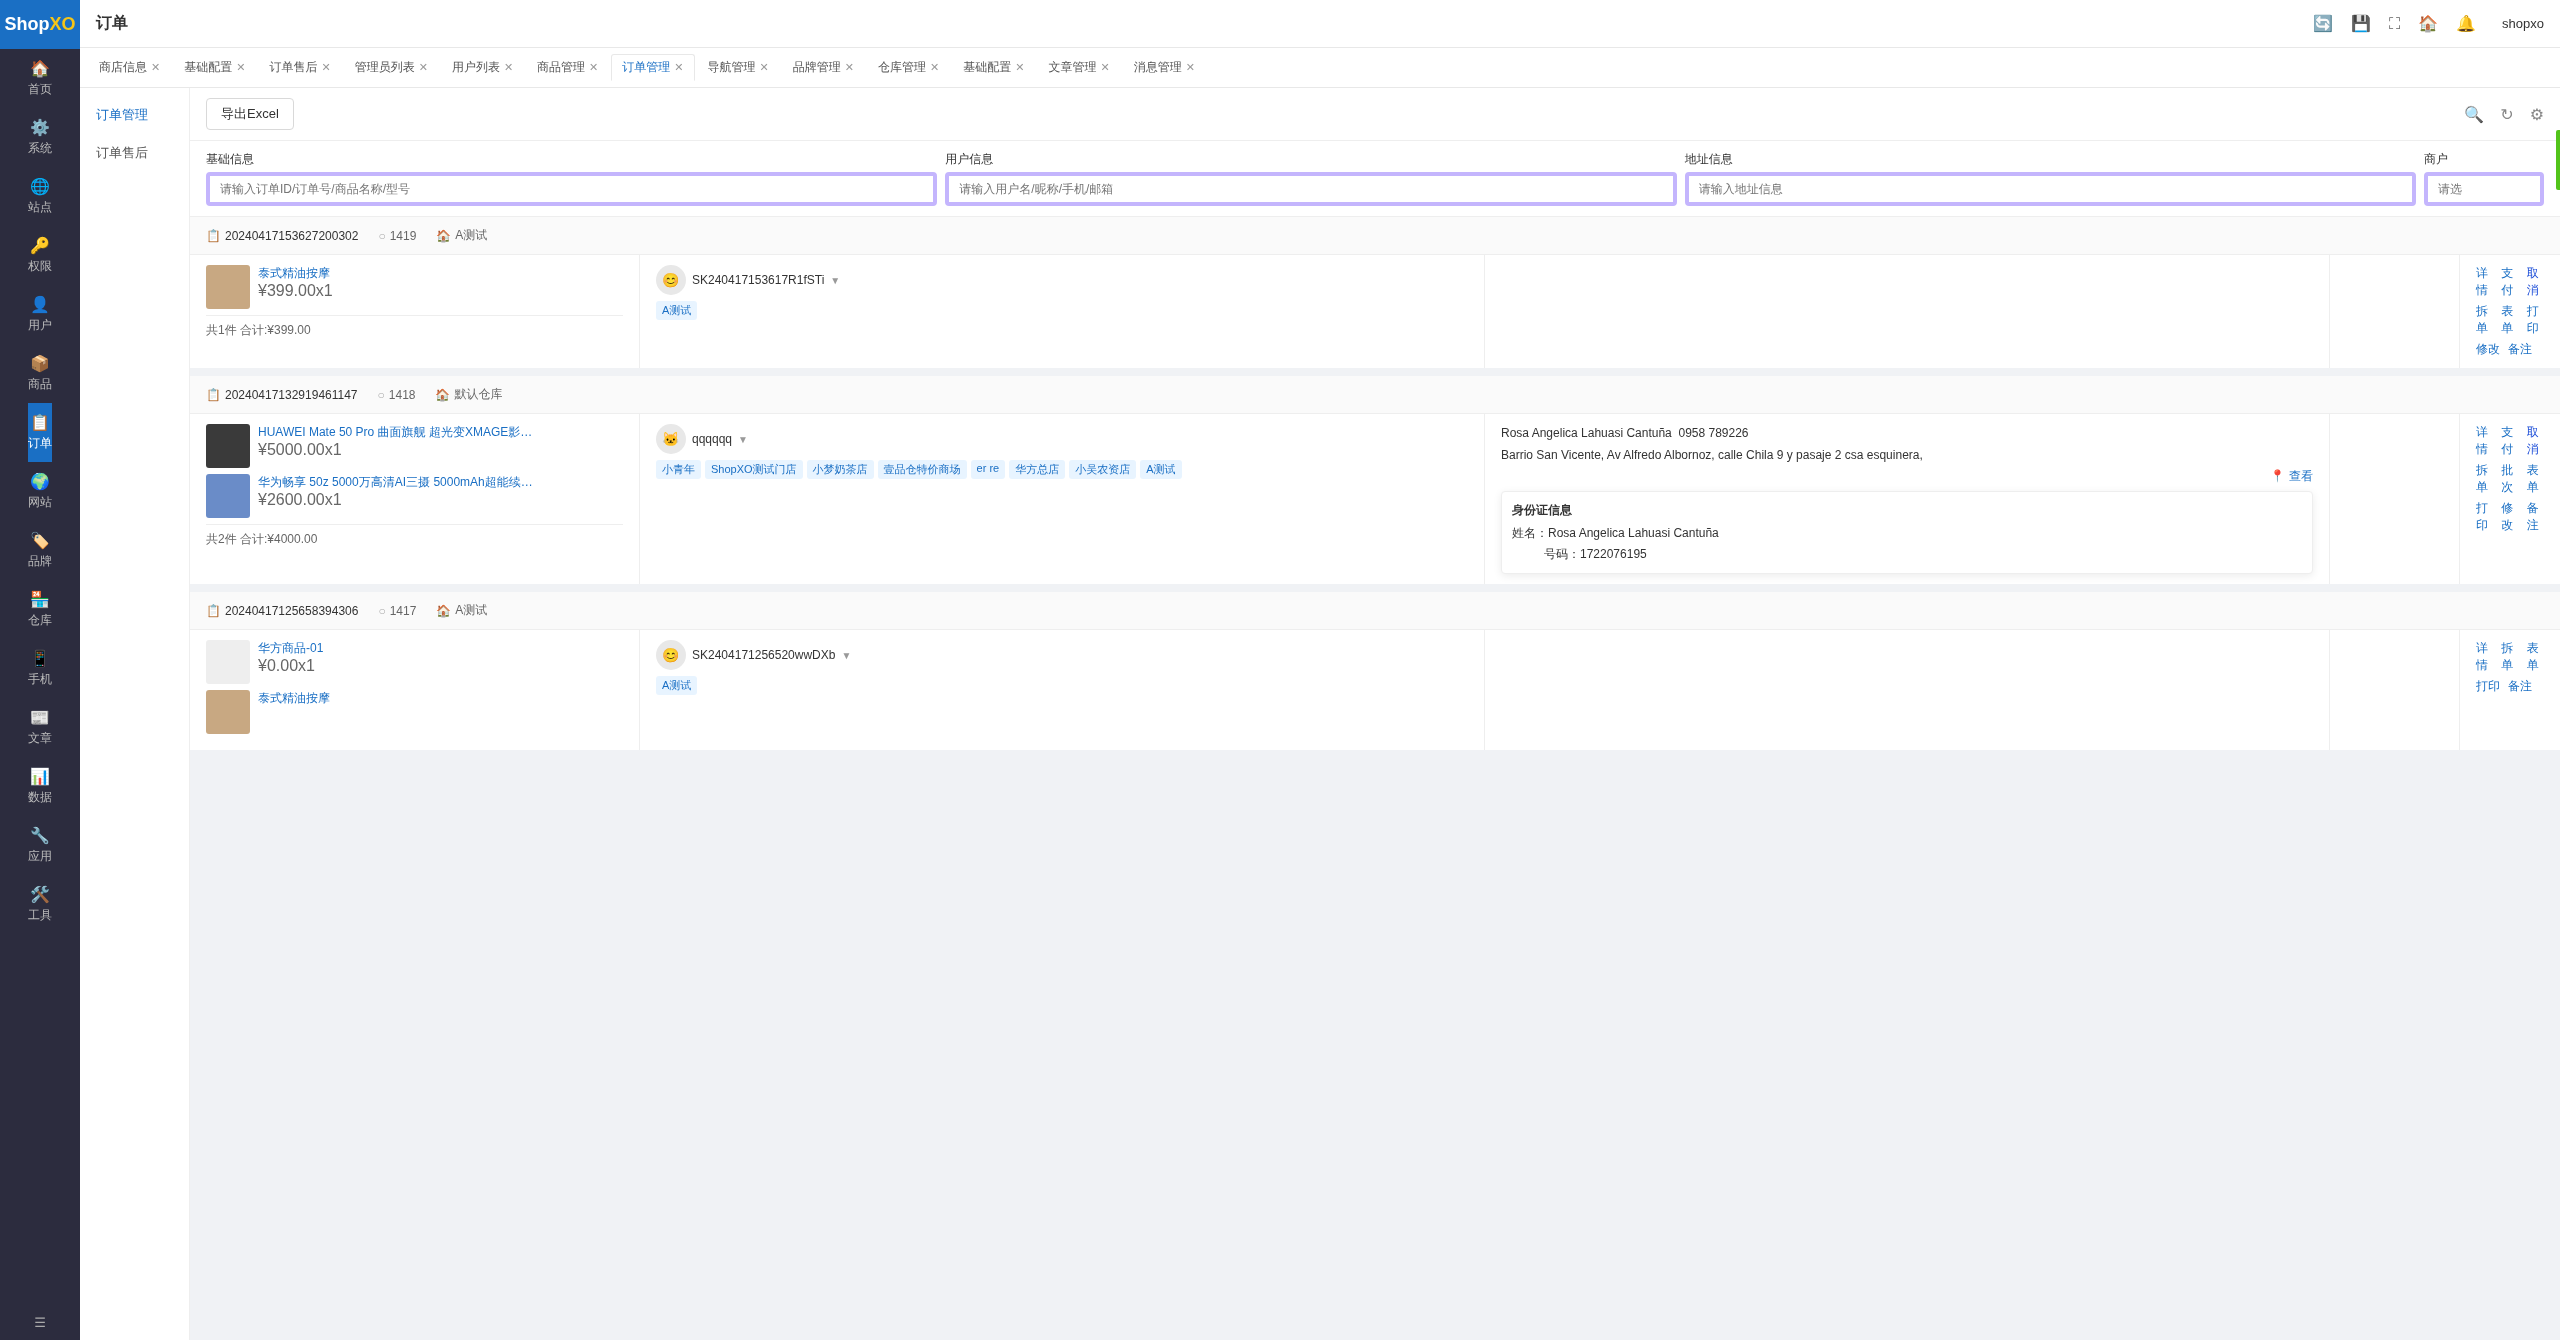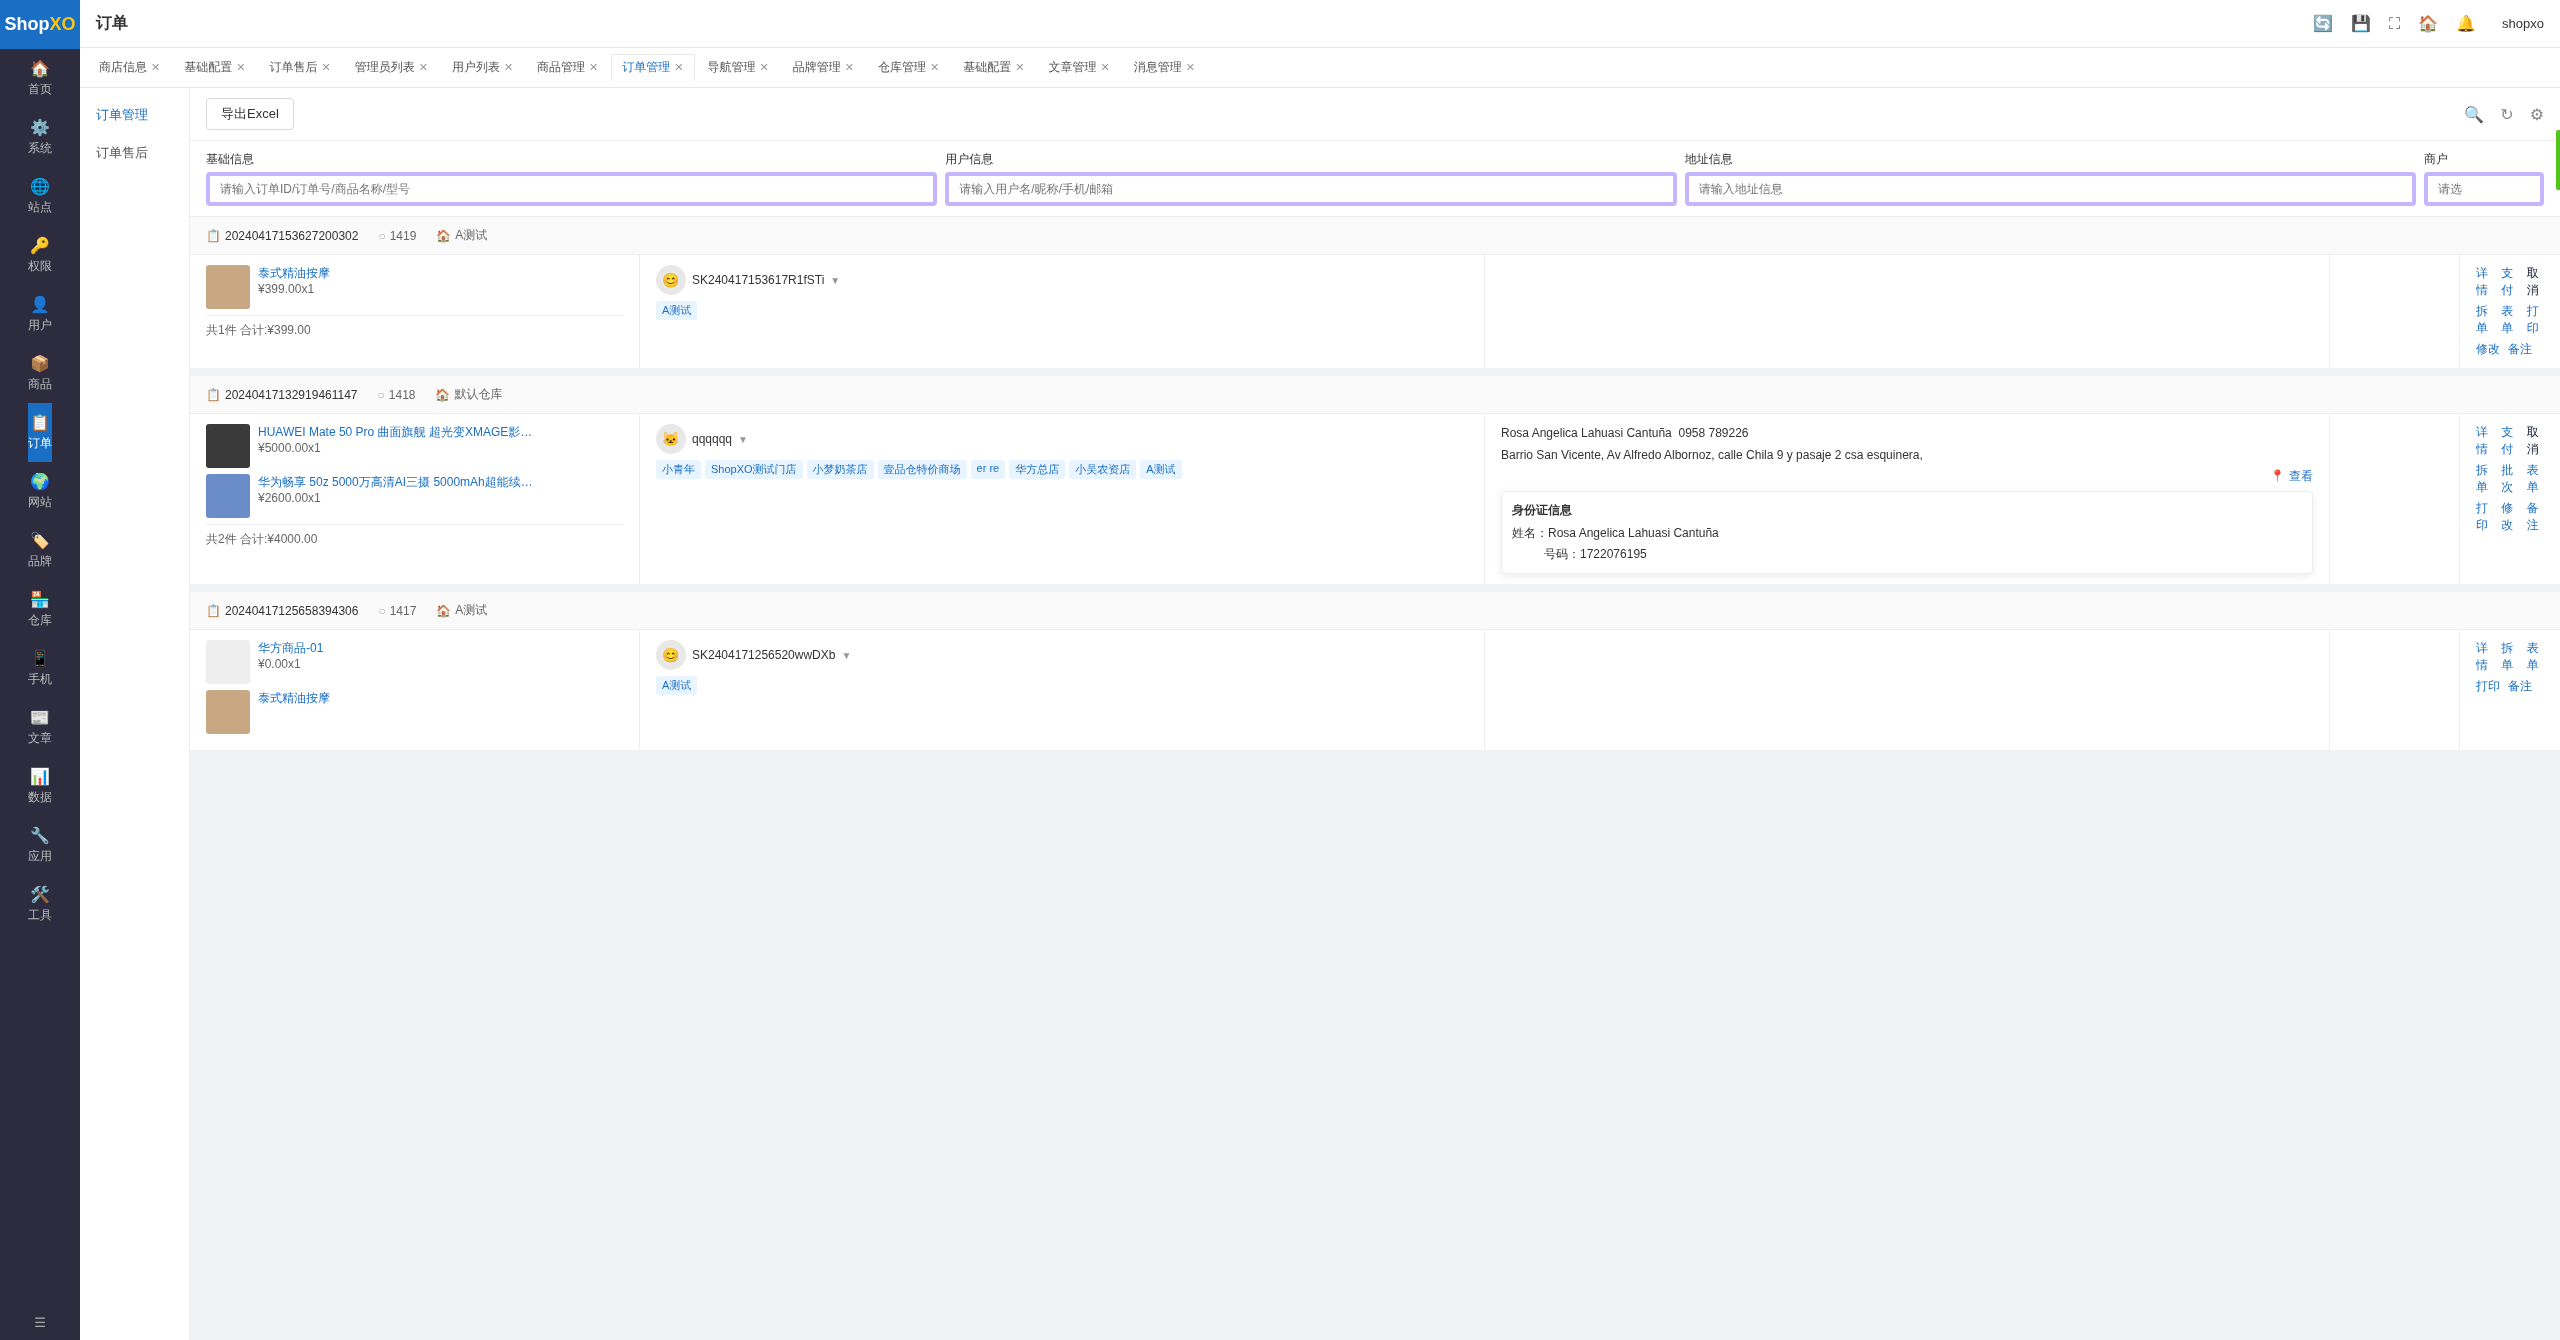--- a/index.html
+++ b/index.html
@@ -215,21 +215,21 @@
       background: #ddd;
       border-radius: 3px;
       flex-shrink: 0;
       display: flex;
       align-items: center;
       justify-content: center;
       color: #999;
       font-size: 10px;
     }
     .product-name { font-size: 12px; color: #1a6fc4; cursor: pointer; max-width: 280px; overflow: hidden; text-overflow: ellipsis; white-space: nowrap; }
-    .product-price { font-size: 12px; color: #666; }
+    .product-price { font-size: 16px; color: #666; }
     .order-summary { font-size: 12px; color: #666; padding: 6px 0; border-top: 1px solid #eee; margin-top: 4px; }
 
     .order-user {
       padding: 10px 16px;
       border-right: 1px solid #eee;
     }
     .user-row { display: flex; align-items: center; gap: 6px; margin-bottom: 6px; }
     .user-avatar {
       width: 30px; height: 30px; border-radius: 50%;
       background: #e8e8e8;
@@ -276,21 +276,21 @@
 
     .order-actions {
       padding: 10px 16px;
       display: flex;
       flex-direction: column;
       gap: 4px;
       font-size: 12px;
     }
     .action-row { display: flex; gap: 8px; }
     .action-link { color: #1a6fc4; cursor: pointer; }
-    .action-link.red { color: #0f172a; }
+    .action-link.red { color: #1d4ed8; }
 
     
     .content-area::-webkit-scrollbar { width: 6px; }
     .content-area::-webkit-scrollbar-thumb { background: #ccc; border-radius: 3px; }
 
     
     .right-accent {
       position: fixed;
       right: 0;
       top: 130px;

